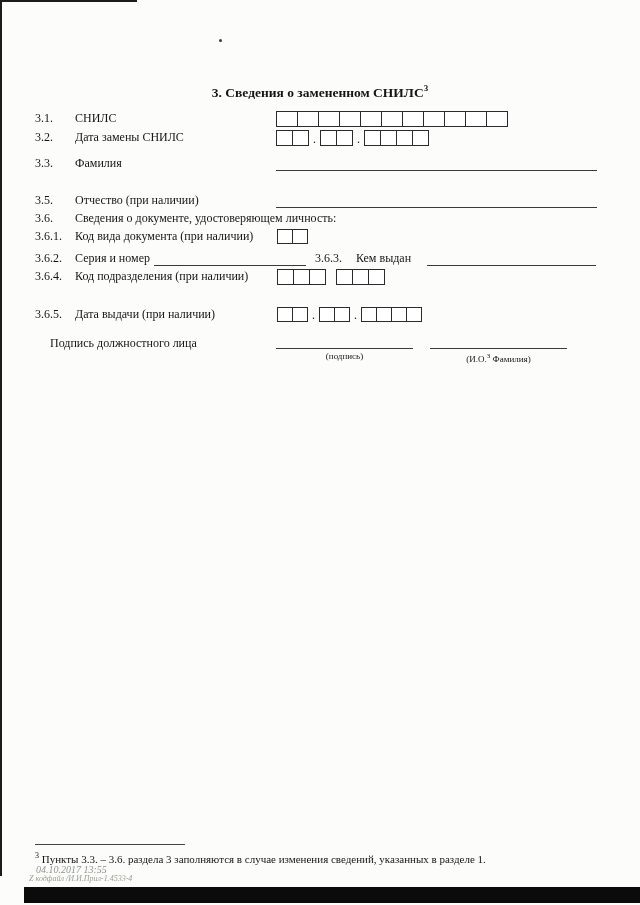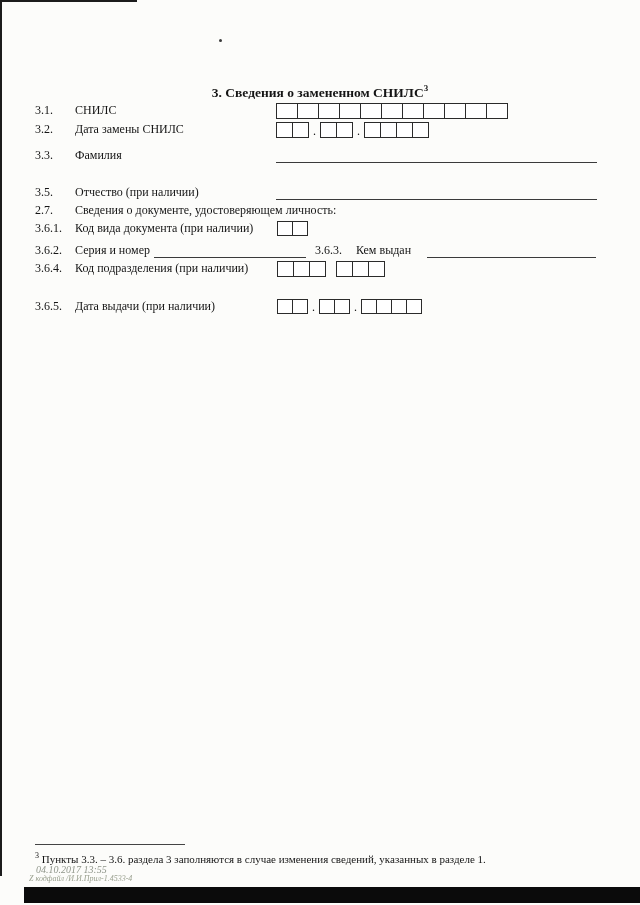--- a/index.html
+++ b/index.html
@@ -18,21 +18,21 @@
   .edge-top  { position:absolute; left:0; top:0; width:137px; height:2px; background:#1c1c1c; }
   .speck { position:absolute; left:219px; top:39px; width:3px; height:3px; background:#3a3a3a; border-radius:50%; }
   .bottom-bar { position:absolute; left:24px; top:887px; width:616px; height:16px; background:#0b0b0b; }
 
   .title {
     position:absolute; top:83px; left:0; width:640px;
     text-align:center; font-size:13.5px; font-weight:bold; margin:0;
   }
   .title sup { font-size:9px; }
 
-  .row { position:absolute; left:0; width:640px; height:18px; font-size:12px; line-height:16px; }
+  .row { position:absolute; left:0; width:640px; height:18px; font-size:12px; line-height:16px;margin-top:8px; }
   .num { position:absolute; left:35px; top:0; }
   .lbl { position:absolute; left:75px; top:0; white-space:nowrap; }
 
   .fill-line { position:absolute; top:15px; height:0; border-bottom:1px solid #3a3a3a; }
 
   .cells { position:absolute; top:1px; display:flex; align-items:flex-start; }
   .grp { display:flex; }
   .grp + .grp { margin-left:10px; }
   .cell { border:1px solid #2b2b2b; background:#fff; margin-left:-1px; box-sizing:border-box; }
   .grp .cell:first-child, .cells > .cell:first-child { margin-left:0; }
@@ -112,21 +112,21 @@
   </div>
 
 
   <div class="row" style="top:184px">
     <span class="num">3.5.</span>
     <span class="lbl">Отчество (при наличии)</span>
     <span class="fill-line" style="left:276px; width:321px"></span>
   </div>
 
   <div class="row" style="top:202px">
-    <span class="num">2.7.</span>
+    <span class="num">3.6.</span>
     <span class="lbl">Сведения о документе, удостоверяющем личность:</span>
   </div>
 
   <div class="row" style="top:220px">
     <span class="num">3.6.1.</span>
     <span class="lbl">Код вида документа (при наличии)</span>
     <span class="cells c16" style="left:277px">
         <span class="cell"></span>
         <span class="cell"></span>
       </span>
@@ -174,20 +174,27 @@
       <span class="dot">.</span>
       <span class="grp">
           <span class="cell"></span>
           <span class="cell"></span>
           <span class="cell"></span>
           <span class="cell"></span>
         </span>
     </span>
   </div>
 
+  <div class="row" style="top:327px; height:30px">
+    <span class="sig-label">Подпись должностного лица</span>
+    <span class="sig-line" style="left:276px; width:137px"></span>
+    <span class="sig-line" style="left:430px; width:137px"></span>
+    <span class="sig-caption" style="left:276px; width:137px">(подпись)</span>
+    <span class="sig-caption" style="left:430px; width:137px"><span>(И.О.</span><sup>3</sup><span> Фамилия)</span></span>
+  </div>
 
   <div class="footnote-rule"></div>
   <div class="footnote"><sup>3</sup><span> Пункты 3.3. – 3.6. раздела 3 заполняются в случае изменения сведений, указанных в разделе 1.</span></div>
 
   <div class="stamp1">04.10.2017 13:55</div>
   <div class="stamp2">Z кодфайл /И.И.Прил-1.4533-4</div>
 
   <div class="bottom-bar"></div>
 
 </div>

